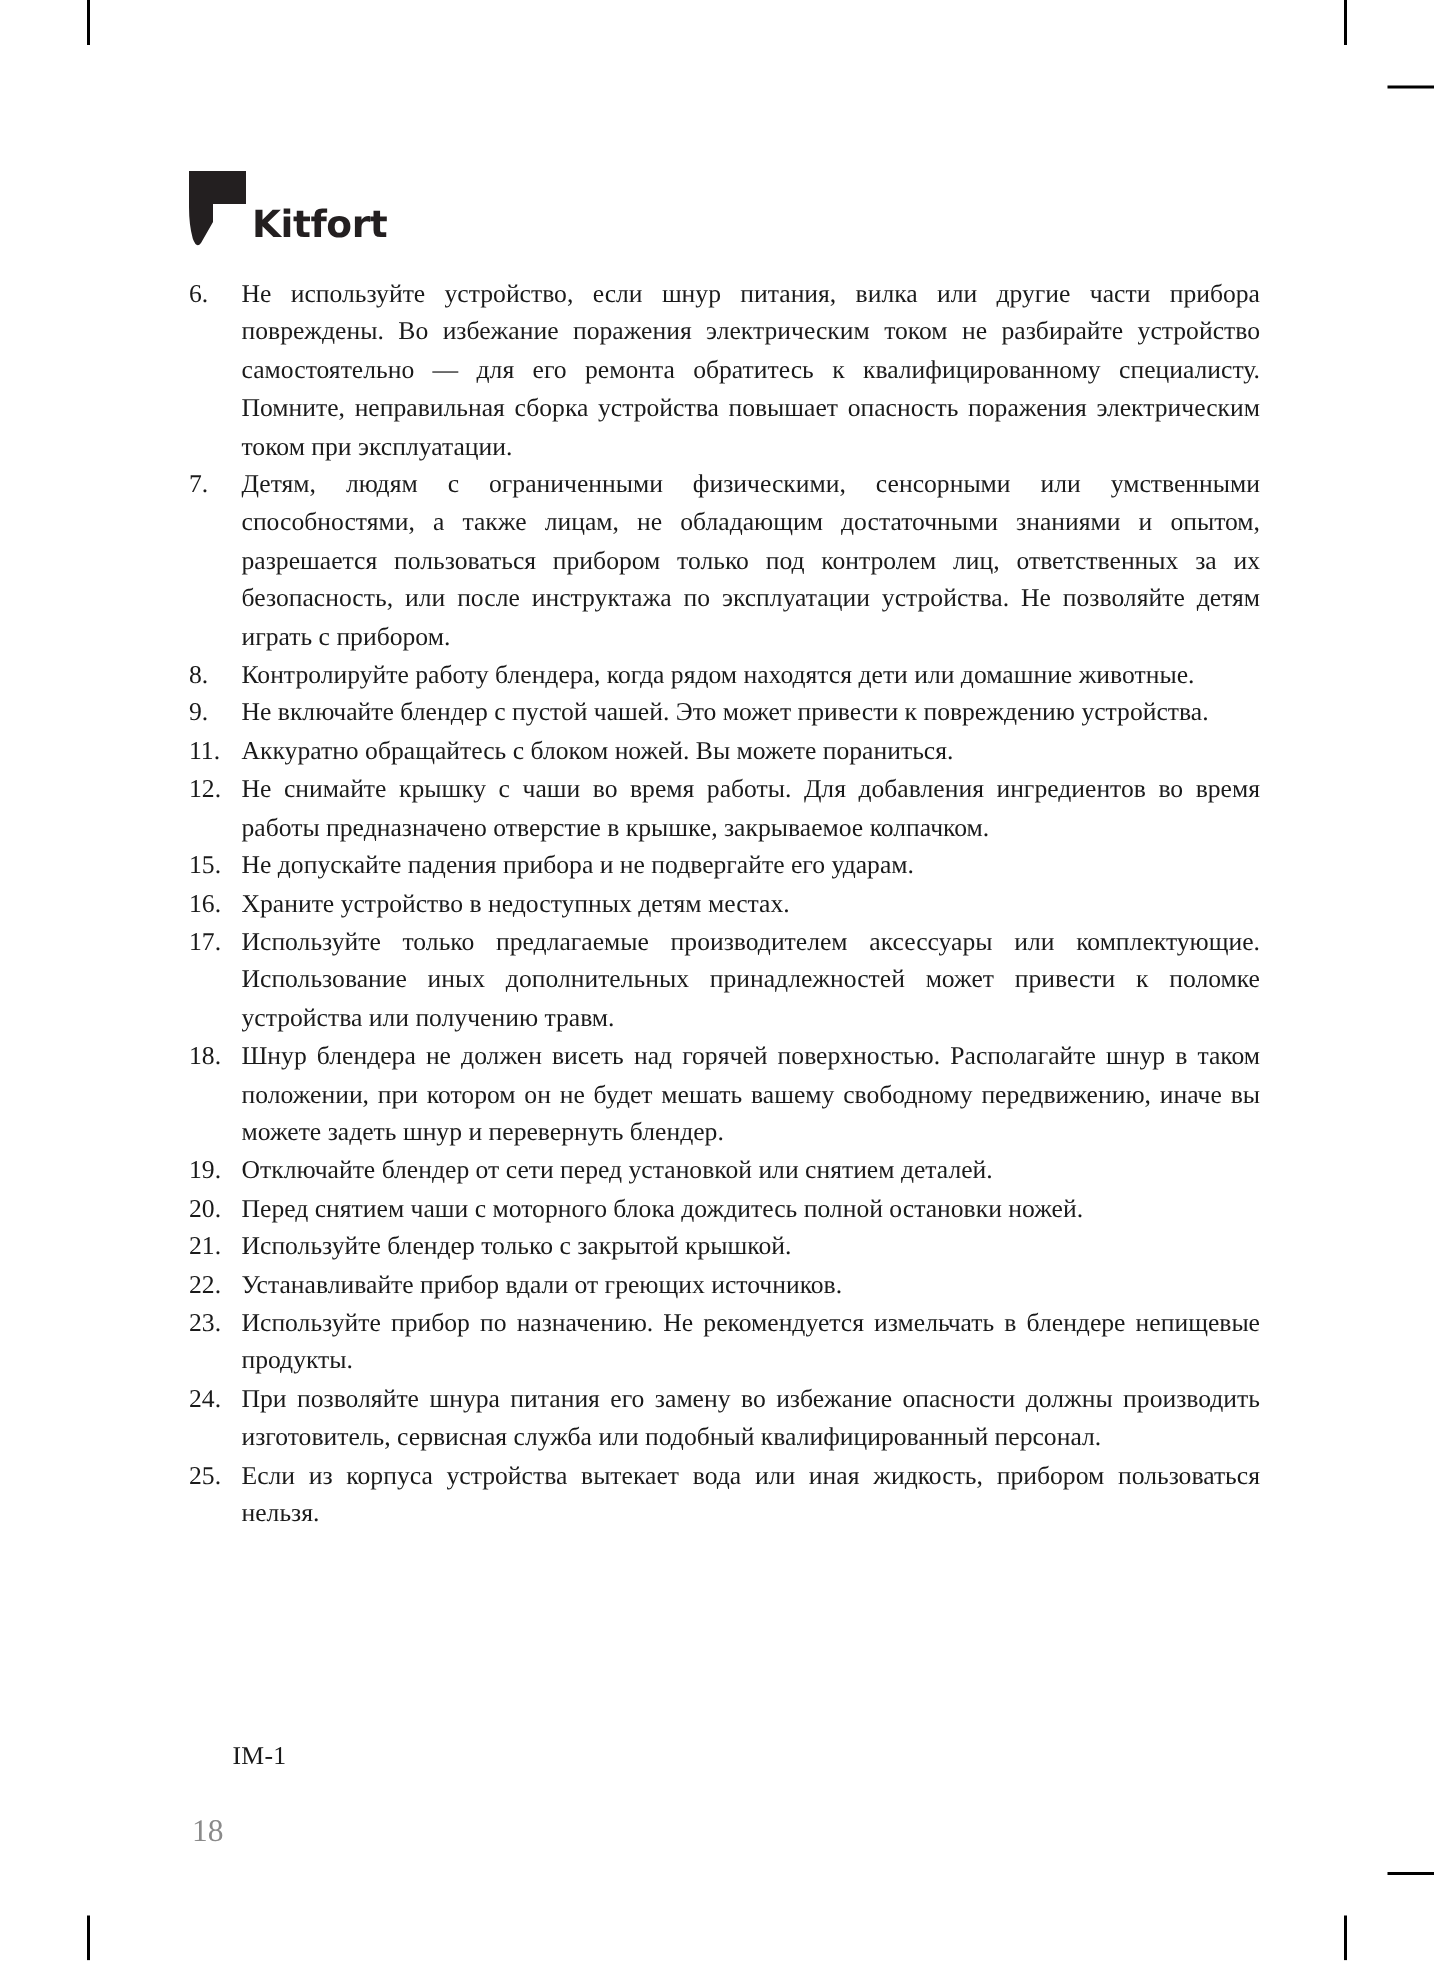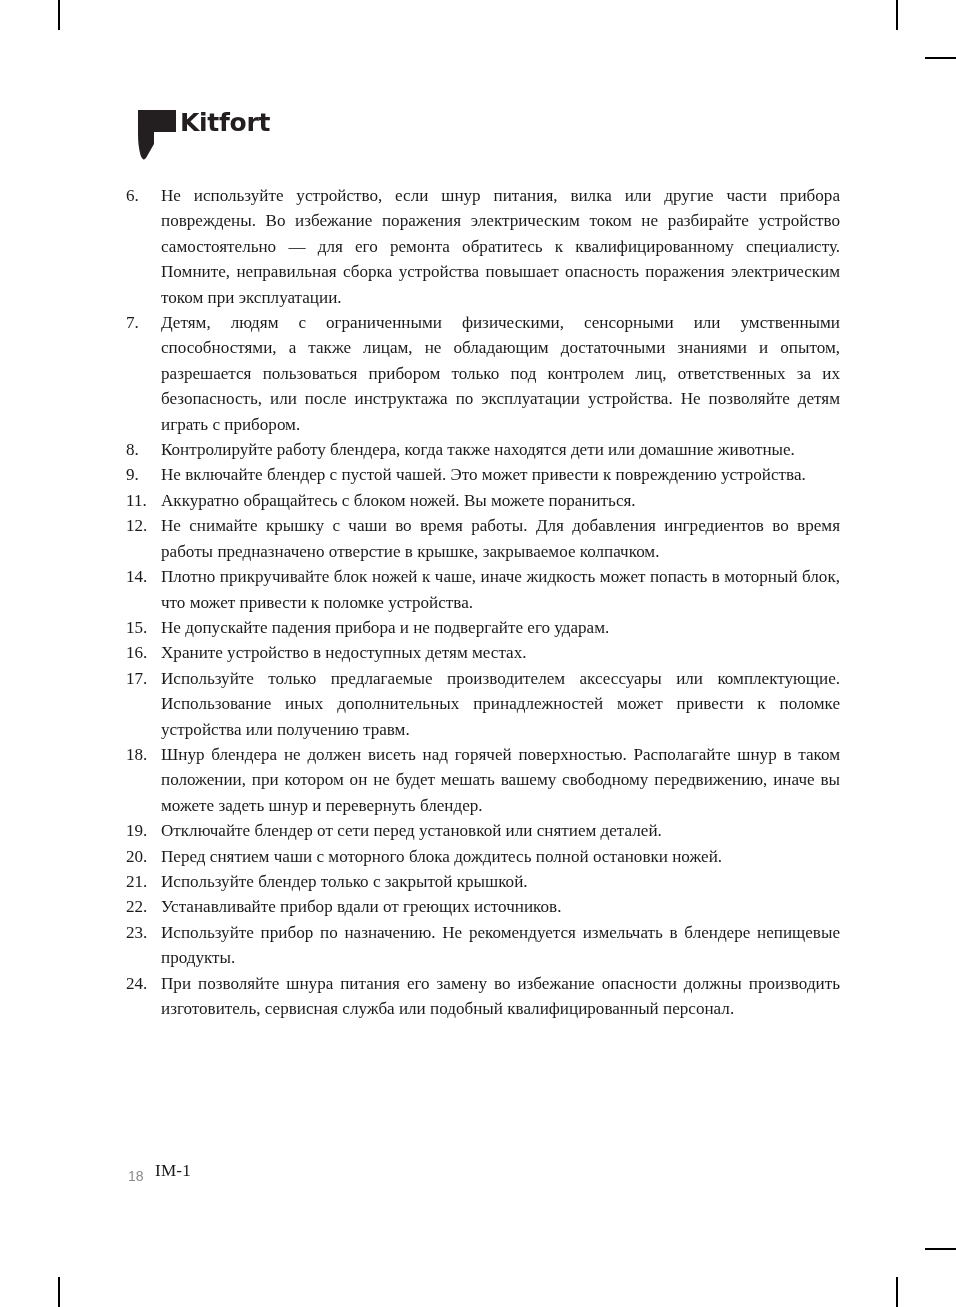--- a/index.html
+++ b/index.html
@@ -24,23 +24,24 @@
   .crop-tl-v { left: 58px;  top: 0;      width: 2px;  height: 30px; }
   .crop-tr-v { left: 896px; top: 0;      width: 2px;  height: 30px; }
   .crop-tr-h { left: 925px; top: 57px;   width: 31px; height: 2px; }
   .crop-bl-v { left: 58px;  top: 1277px; width: 2px;  height: 30px; }
   .crop-br-v { left: 896px; top: 1277px; width: 2px;  height: 30px; }
   .crop-br-h { left: 925px; top: 1248px; width: 31px; height: 2px; }
 
   
   .logo {
     position: absolute;
-    left: 138px;
+    left: 126px;
     top: 110px;
     display: flex;
+    align-items: flex-end;
     height: 56px;
   }
   .logo-mark {
     width: 38px;
     height: 52px;
     display: block;
   }
   .logo-word {
     font-family: "DejaVu Sans", "Liberation Sans", sans-serif;
     font-weight: bold;
@@ -96,24 +97,24 @@
     font-size: 17.1px;
     line-height: 25.4px;
     color: #1a1a1a;
     letter-spacing: 0.2px;
     margin-top: 30px;
   }
 
   .page-number {
     position: absolute;
     left: 128px;
-    top: 1168px;
-    font-size: 14px;
+    top: 1208px;
+    font-size: 21px;
     color: #8a8a8a;
-    font-family: Liberation Sans, sans-serif;
+    font-family: Liberation Serif, serif;
   }
 </style>
 </head>
 <body>
 
 <div class="page">
 
   <div class="crop crop-tl-v"></div>
   <div class="crop crop-tr-v"></div>
   <div class="crop crop-tr-h"></div>
@@ -133,39 +134,35 @@
       <li>
         <span class="num">6.</span>
         <span class="body">Не используйте устройство, если шнур питания, вилка или другие части прибора повреждены. Во избежание поражения электрическим током не разбирайте устройство самостоятельно — для его ремонта обратитесь к квалифицированному специалисту. Помните, неправильная сборка устройства повышает опасность поражения электрическим током при эксплуатации.</span>
       </li>
       <li>
         <span class="num">7.</span>
         <span class="body">Детям, людям с ограниченными физическими, сенсорными или умственными способностями, а также лицам, не обладающим достаточными знаниями и опытом, разрешается пользоваться прибором только под контролем лиц, ответственных за их безопасность, или после инструктажа по эксплуатации устройства. Не позволяйте детям играть с прибором.</span>
       </li>
       <li>
         <span class="num">8.</span>
-        <span class="body">Контролируйте работу блендера, когда также находятся дети или домашние животные.</span>
+        <span class="body">Контролируйте работу блендера, когда рядом находятся дети или домашние животные.</span>
       </li>
       <li>
         <span class="num">9.</span>
         <span class="body">Не включайте блендер с пустой чашей. Это может привести к повреждению устройства.</span>
       </li>
       <li>
         <span class="num">11.</span>
         <span class="body">Аккуратно обращайтесь с блоком ножей. Вы можете пораниться.</span>
       </li>
       <li>
         <span class="num">12.</span>
         <span class="body">Не снимайте крышку с чаши во время работы. Для добавления ингредиентов во время работы предназначено отверстие в крышке, закрываемое колпачком.</span>
       </li>
       <li>
-        <span class="num">14.</span>
-        <span class="body">Плотно прикручивайте блок ножей к чаше, иначе жидкость может попасть в моторный блок, что может привести к поломке устройства.</span>
-      </li>
-      <li>
         <span class="num">15.</span>
         <span class="body">Не допускайте падения прибора и не подвергайте его ударам.</span>
       </li>
       <li>
         <span class="num">16.</span>
         <span class="body">Храните устройство в недоступных детям местах.</span>
       </li>
       <li>
         <span class="num">17.</span>
         <span class="body">Используйте только предлагаемые производителем аксессуары или комплектующие. Использование иных дополнительных принадлежностей может привести к поломке устройства или получению травм.</span>
@@ -191,20 +188,24 @@
         <span class="body">Устанавливайте прибор вдали от греющих источников.</span>
       </li>
       <li>
         <span class="num">23.</span>
         <span class="body">Используйте прибор по назначению. Не рекомендуется измельчать в блендере непищевые продукты.</span>
       </li>
       <li>
         <span class="num">24.</span>
         <span class="body">При позволяйте шнура питания его замену во избежание опасности должны производить изготовитель, сервисная служба или подобный квалифицированный персонал.</span>
       </li>
+      <li>
+        <span class="num">25.</span>
+        <span class="body">Если из корпуса устройства вытекает вода или иная жидкость, прибором пользоваться нельзя.</span>
+      </li>
     </ol>
   </div>
 
   <div class="im-code">IM-1</div>
 
   <div class="page-number">18</div>
 
 </div>
 
 </body></html>

